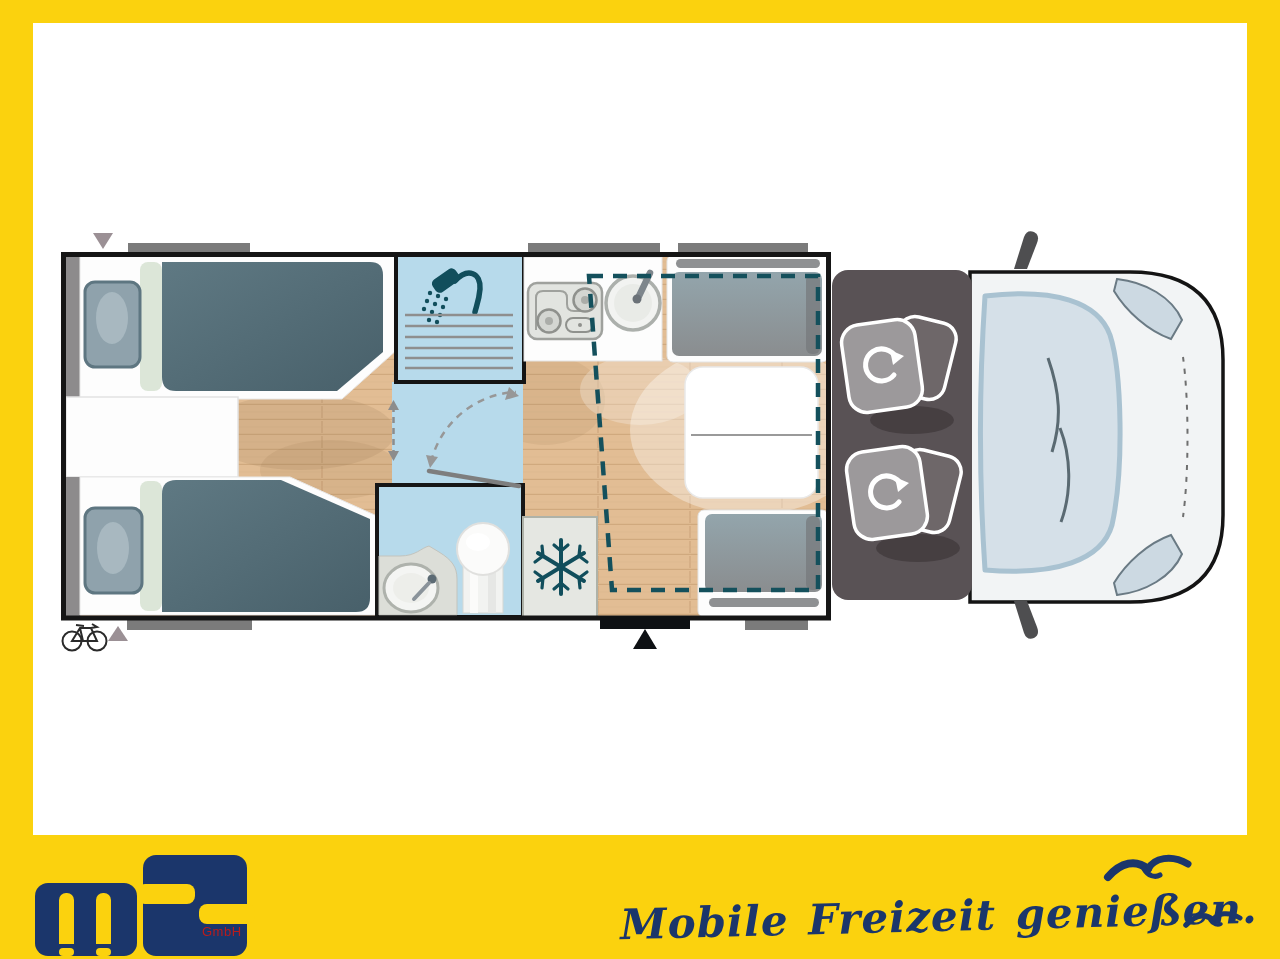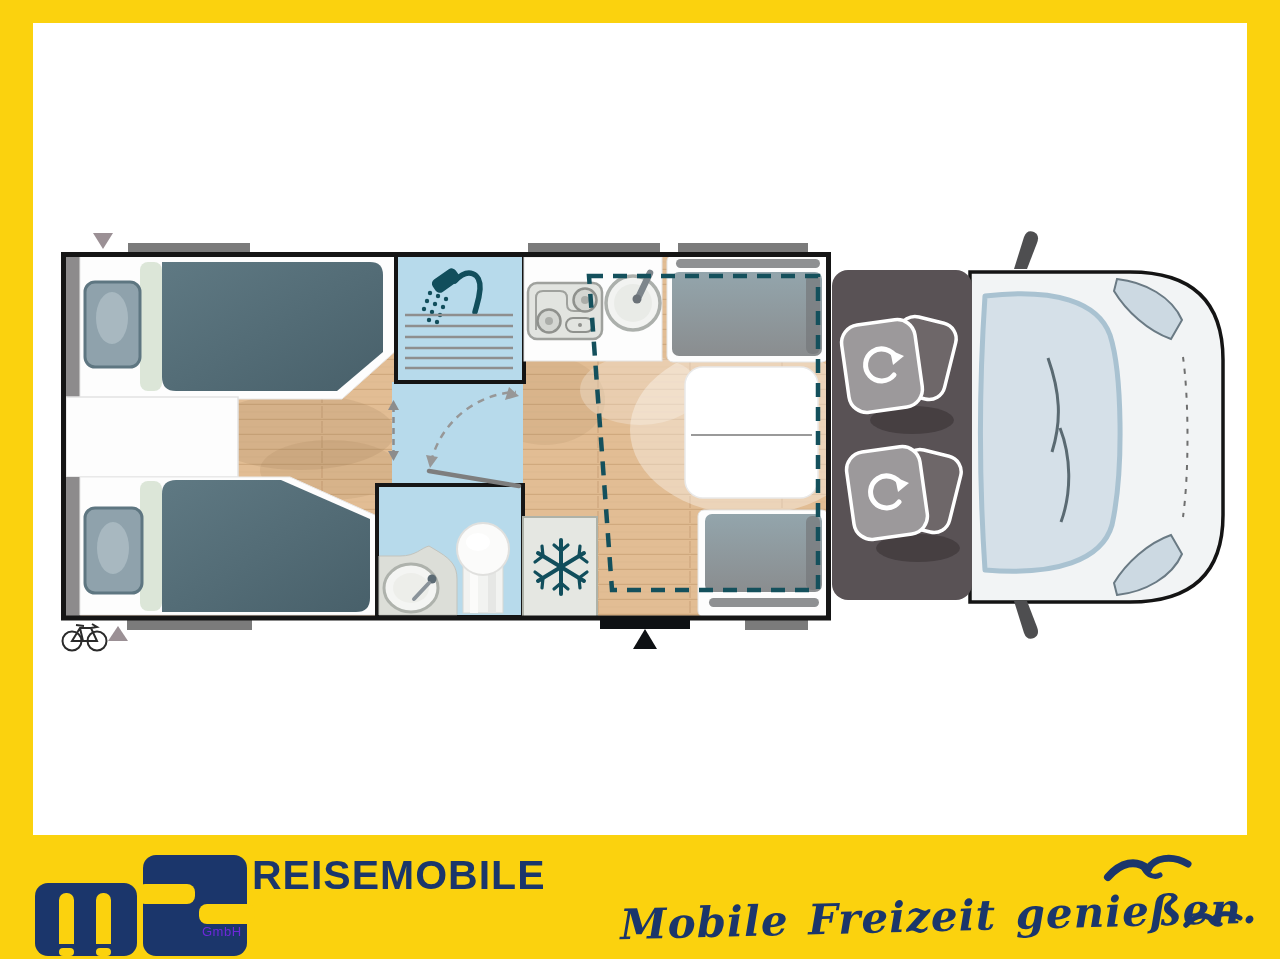--- a/index.html
+++ b/index.html
@@ -3,21 +3,21 @@
 <meta charset="utf-8">
 <style>
   html,body{margin:0;padding:0;}
   body{width:1280px;height:959px;overflow:hidden;font-family:"Liberation Sans",sans-serif;}
   .frame{position:relative;width:1280px;height:959px;background:#FBD20E;}
   .canvas{position:absolute;left:33px;top:23px;width:1214px;height:812px;background:#ffffff;}
   .plan-svg{position:absolute;left:0;top:0;width:1214px;height:812px;display:block;}
   .banner{position:absolute;left:0;top:835px;width:1280px;height:124px;background:#FBD20E;}
   .banner-abs{position:absolute;white-space:nowrap;}
   .wordmark{left:252px;top:17px;font-size:41px;font-weight:700;letter-spacing:1px;color:#1B366B;}
-  .gmbh{left:202px;top:89px;font-size:13px;font-weight:400;letter-spacing:.5px;color:#6d28d9;}
+  .gmbh{left:202px;top:89px;font-size:13px;font-weight:400;letter-spacing:.5px;color:#b91c1c;}
   .tagline{left:620px;top:57px;font-size:42px;font-style:italic;font-weight:600;
            font-family:"DejaVu Serif",serif;color:#1B366B;transform:rotate(-1.5deg);
            letter-spacing:1px;word-spacing:4px;}
   .logo-svg{position:absolute;left:30px;top:14px;width:230px;height:110px;}
   .birds-svg{position:absolute;left:1095px;top:18px;width:155px;height:85px;}
 </style>
 </head>
 <body>
 
 <div class="frame">
@@ -266,21 +266,20 @@
         <rect x="59" y="948" width="15" height="8" rx="4" fill="#FBD20E"></rect>
         <rect x="96" y="948" width="15" height="8" rx="4" fill="#FBD20E"></rect>
       </g>
       <g>
         <rect x="143" y="855" width="104" height="101" rx="13" fill="#1B366B"></rect>
         <rect x="137" y="884" width="58" height="20" rx="8" fill="#FBD20E"></rect>
         <rect x="199" y="904" width="56" height="20" rx="8" fill="#FBD20E"></rect>
       </g>
     </svg>
     <div class="banner-abs gmbh">GmbH</div>
-    <div class="banner-abs wordmark">REISEMOBILE</div>
     <div class="banner-abs tagline">Mobile Freizeit genießen.</div>
     <svg class="birds-svg" viewBox="1095 853 155 85" xmlns="http://www.w3.org/2000/svg">
       <g stroke="#1B366B" fill="none" stroke-linecap="round">
         <path d="M1108,877 C1121,862 1136,859 1148,869" stroke-width="8"></path>
         <path d="M1148,869 C1154,858 1171,854 1188,864" stroke-width="7"></path>
         <path d="M1144,869 C1148,876 1155,878 1160,875" stroke-width="5"></path>
       </g>
       <g stroke="#1B366B" fill="none" stroke-linecap="round">
         <path d="M1186,925 C1195,915 1205,913 1213,920" stroke-width="5.5"></path>
         <path d="M1213,920 C1217,913 1229,911 1240,918" stroke-width="5"></path>

